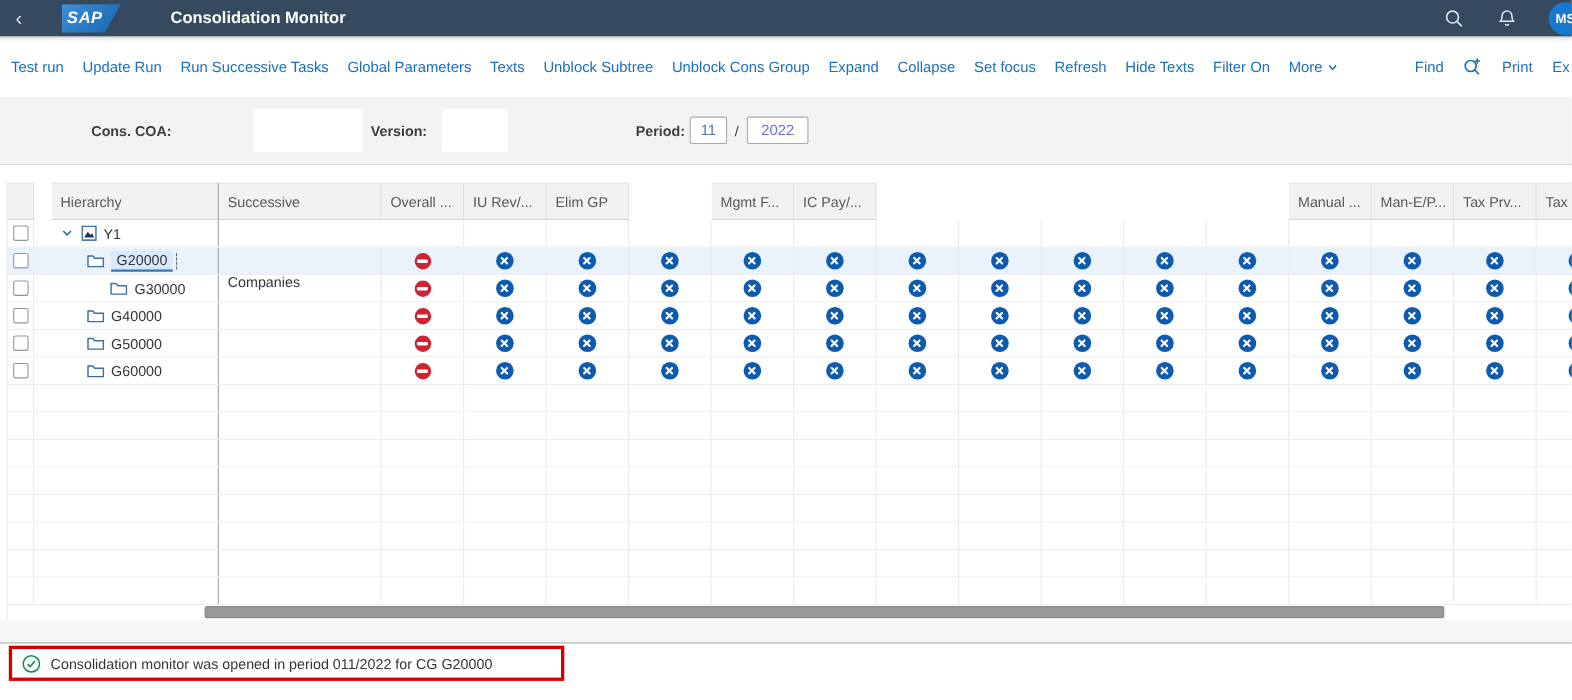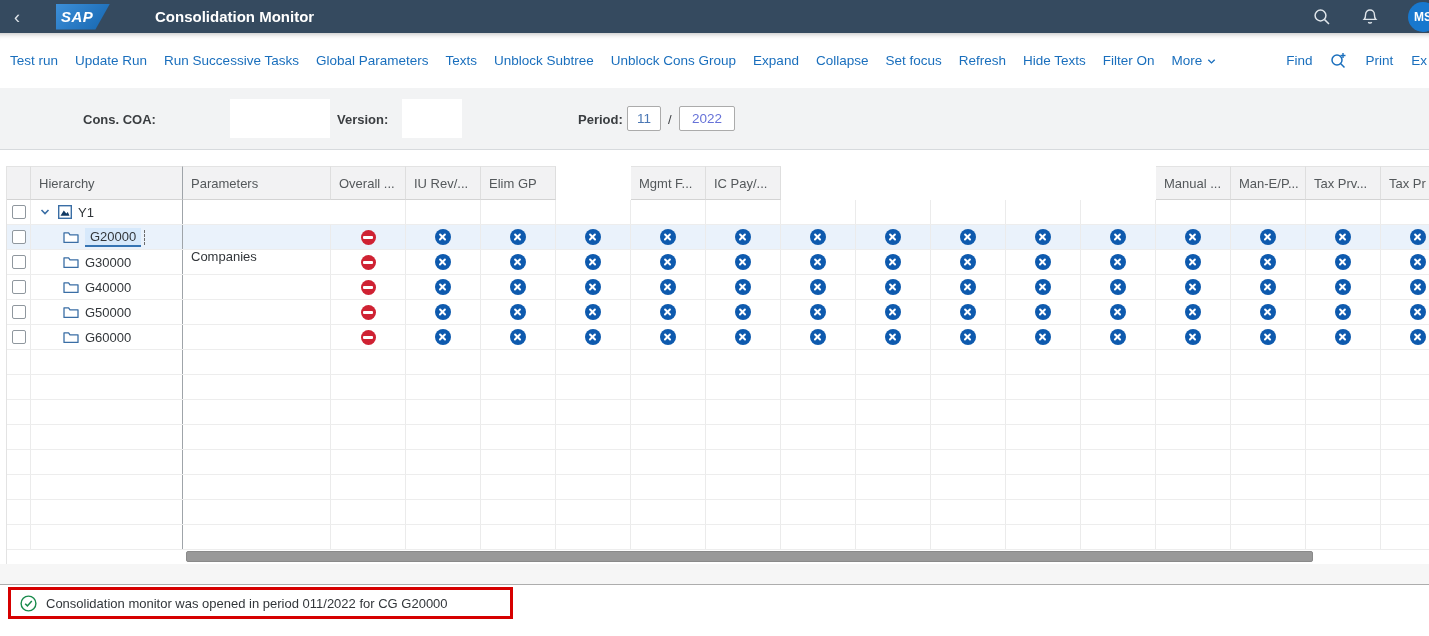--- a/index.html
+++ b/index.html
@@ -60,21 +60,21 @@
   .th {
     height:34px; background:#f2f2f3; border-bottom:1px solid #d3d3d3; border-top:1px solid #e3e3e3;
     border-right:1px solid #dedede; display:flex; align-items:center; padding:0 8px;
     font-size:13px; color:#54585b; white-space:nowrap; overflow:hidden; flex:none; cursor:default;
   }
   .th.redacted { background:#fff; border-color:#fff; border-right-color:#fff; }
   .td {
     border-right:1px solid #ebebeb; display:flex; align-items:center; padding:0 8px;
     font-size:13px; color:#32363a; white-space:nowrap; overflow:hidden; flex:none; height:100%;
   }
-  .dark-sep { border-right-color:#9fa4a9 !important; }
+  .dark-sep { border-right-color:#9fa4a9 !important;margin-left:16px; }
   .cellc { justify-content:center; padding:0; }
   .cb { width:14px; height:14px; border:1px solid #8f979e; border-radius:2px; background:#fff; cursor:pointer; }
   .tree-icon { display:inline-flex; margin-right:6px; flex:none; }
   .indent { display:inline-block; width:24px; flex:none; }
   .chev { display:inline-flex; margin-right:7px; cursor:pointer; flex:none; }
   .focus-name { background:#d7e9fb; border-bottom:2px solid #3674b3; padding:1px 5px; }
   .caret { border-left:1px dashed #6b6b6b; height:15px; margin-left:3px; }
   
   .icon-stop { position:relative; width:15px; height:15px; border-radius:50%; background:var(--c-stop_red,#cf2233); cursor:pointer; }
   .icon-stop::after { content:""; position:absolute; left:2.5px; top:6px; width:10px; height:3.2px; background:#fff; border-radius:1px; }
@@ -159,21 +159,21 @@
     <span class="f-label" style="left:578px">Period:</span>
     <span class="p-input" style="left:627px; width:34px; color:#4a77b4">11</span>
     <span class="p-slash" style="left:668px">/</span>
     <span class="p-input" style="left:679px; width:56px; color:#6672d8">2022</span>
   </div>
 
   <div class="tbl">
       <div class="tr">
         <div class="th" style="width: 24px;"></div>
         <div class="th dark-sep" style="width: 152px;">Hierarchy</div>
-        <div class="th" style="width: 148px;">Parameters</div>
+        <div class="th" style="width: 148px;">Successive</div>
         <div class="th" style="width: 75px;">Overall ...</div>
         <div class="th" style="width: 75px;">IU Rev/...</div>
         <div class="th" style="width: 75px;">Elim GP</div>
         <div class="th redacted" style="width: 75px;"></div>
         <div class="th" style="width: 75px;">Mgmt F...</div>
         <div class="th" style="width: 75px;">IC Pay/...</div>
         <div class="th redacted" style="width: 75px;"></div>
         <div class="th redacted" style="width: 75px;"></div>
         <div class="th redacted" style="width: 75px;"></div>
         <div class="th redacted" style="width: 75px;"></div>
@@ -276,21 +276,21 @@
           <span class="icon-x"></span>
         </div>
         <div class="td cellc" style="width: 75px;">
           <span class="icon-x"></span>
         </div>
       </div>
       <div class="tr body">
         <div class="td cellc" style="width: 24px;">
           <span class="cb"></span>
         </div>
-        <div class="td dark-sep" style="width: 152px;">
+        <div class="td dark-sep" style="width: 152px; justify-content: center;">
           <span class="indent"></span>
           <span class="tree-icon">
             <svg width="16" height="14" viewBox="0 0 16 14">
               <path d="M1 2.8 h4.6 l1.4 2 H15 v7.6 H1 Z" fill="#fff" stroke="#3a6ea5" stroke-width="1.3" stroke-linejoin="round"></path>
             </svg>
           </span>
           <span class="">G30000</span>
         </div>
         <div class="td " style="width: 148px;"></div>
         <div class="td cellc" style="width: 75px;">

